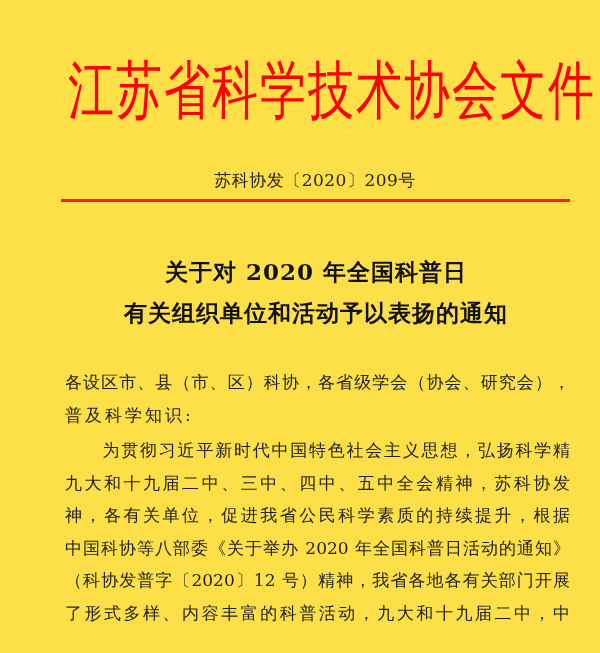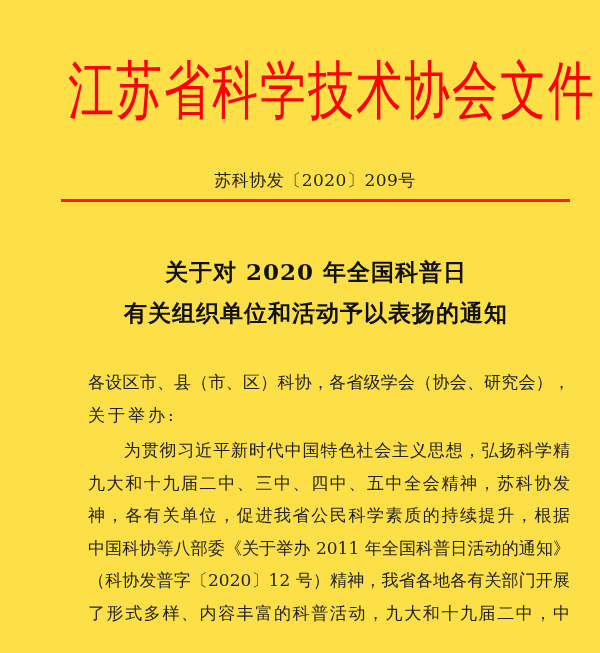--- a/index.html
+++ b/index.html
@@ -80,21 +80,20 @@
       line-height: 32.5px;
       color: #222222;
       white-space: nowrap;
     }
     .line {
       display: block;
       height: 32.5px;
       white-space: nowrap;
       text-align: justify;
       text-align-last: justify;
-      margin-left: 23px;
     }
     .line.short {
       text-align-last: left;
       letter-spacing: 3px;
     }
     .salutation { top: 366px; }
     .paragraph { top: 434px; }
   </style>
 </head>
 <body>
@@ -105,25 +104,25 @@
 
   <div class="doc-number">苏科协发〔2020〕209号</div>
 
   <div class="red-rule"></div>
 
   <div class="notice-title l1">关于对 2020 年全国科普日</div>
   <div class="notice-title l2">有关组织单位和活动予以表扬的通知</div>
 
   <div class="body-text salutation">
     <span class="line">各设区市、县（市、区）科协，各省级学会（协会、研究会），</span>
-    <span class="line short">关于举办:</span>
+    <span class="line short">普及科学知识:</span>
   </div>
 
   <div class="body-text paragraph">
     <span class="line">　　为贯彻习近平新时代中国特色社会主义思想，弘扬科学精</span>
     <span class="line">九大和十九届二中、三中、四中、五中全会精神，苏科协发</span>
     <span class="line">神，各有关单位，促进我省公民科学素质的持续提升，根据</span>
-    <span class="line">中国科协等八部委《关于举办 2011 年全国科普日活动的通知》</span>
+    <span class="line">中国科协等八部委《关于举办 2020 年全国科普日活动的通知》</span>
     <span class="line">（科协发普字〔2020〕12 号）精神，我省各地各有关部门开展</span>
     <span class="line">了形式多样、内容丰富的科普活动，九大和十九届二中，中</span>
   </div>
 
 </div>
 
 </body></html>

